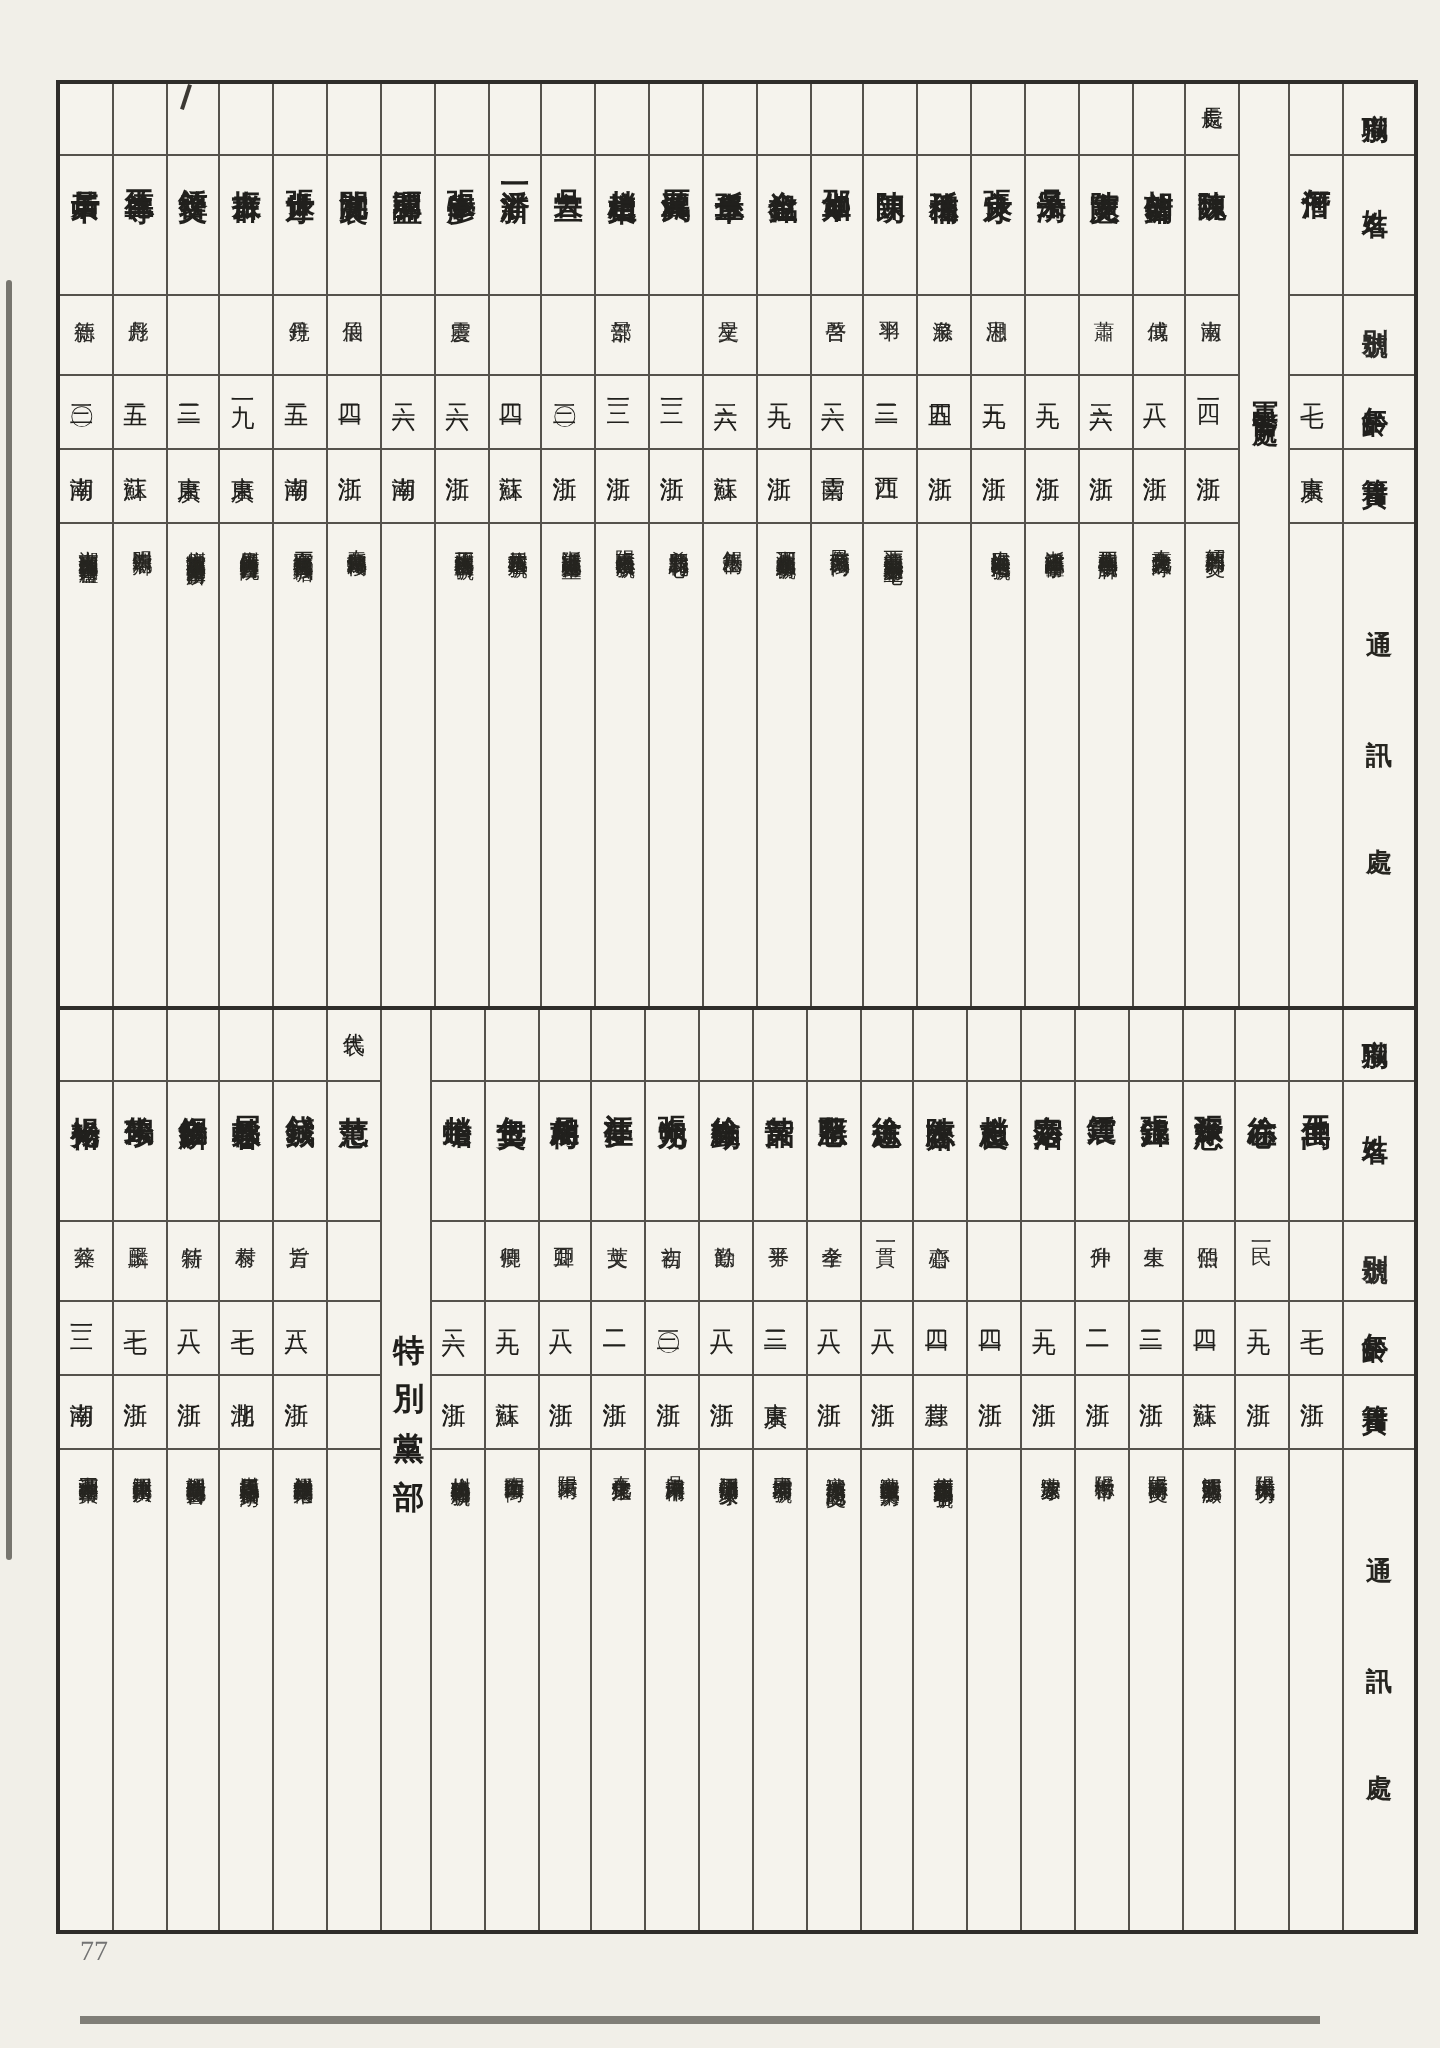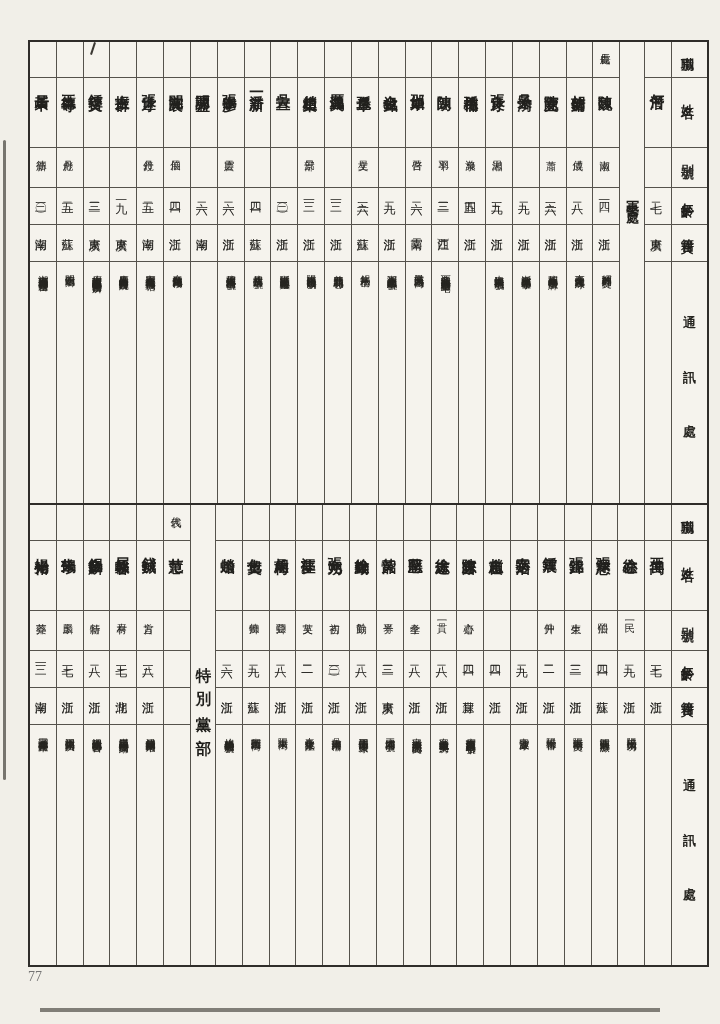--- a/index.html
+++ b/index.html
@@ -45,21 +45,21 @@
   .col-header .c-age   {padding:5px 11px 0 0;}
   .col-header .c-native{padding:4px 11px 0 0;}
   .col-header .c-addr  {padding:42px 11px 0 0;font-size:13px;letter-spacing:55px;line-height:14px;}
   
   .sec-label{
     writing-mode:vertical-rl;text-orientation:upright;
     color:#1f1e1b;font-weight:700;
   }
   .sec-medical .sec-label{padding-top:148px;font-size:13px;letter-spacing:5px;}
   .sec-party   .sec-label{padding-top:150px;font-size:15.5px;letter-spacing:24px;}
-  .page-num{position:absolute;left:28px;top:969px;font-size:14px;color:#737373;}
+  .page-num{position:absolute;left:40px;top:969px;font-size:14px;color:#737373;}
   
   .stray{position:absolute;left:92px;top:42px;width:2px;height:13px;background:#3b3833;transform:rotate(18deg);}
   .scan-edge-left{position:absolute;left:3px;top:140px;width:3px;height:640px;background:#35322c;opacity:.65;border-radius:2px;}
   .scan-edge-bottom{position:absolute;left:40px;top:1008px;width:620px;height:4px;background:#35322c;opacity:.6;}
 </style>
 </head>
 <body>
 
 <div class="page">
   <div class="frame">

